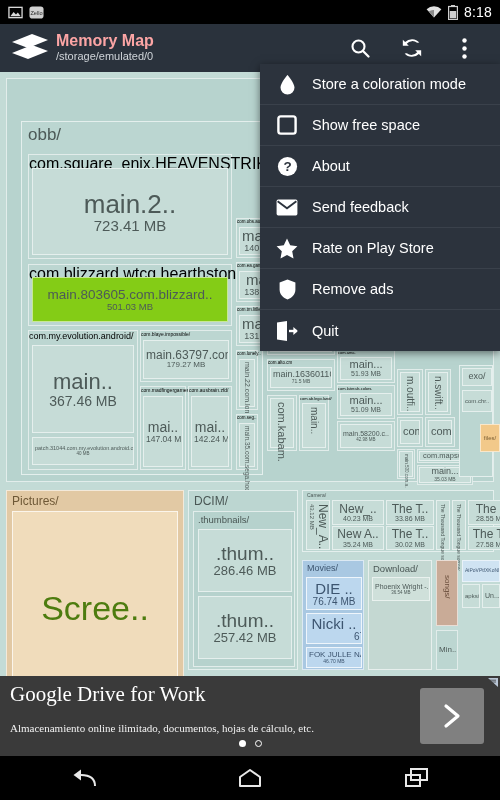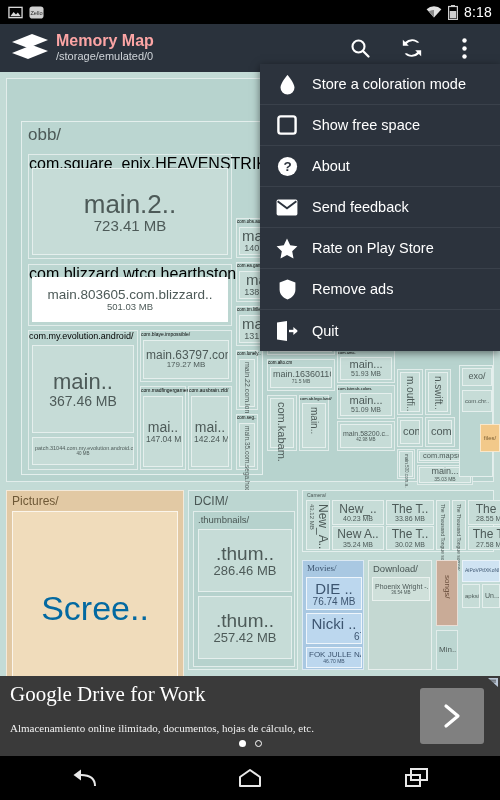--- a/index.html
+++ b/index.html
@@ -164,21 +164,21 @@
         <div class="box" style="left:3px;top:13px;right:3px;bottom:3px;background:#c6dcd7;">
           <div class="lbl">
             <span class="nm" style="font-size:26px;">main.2..</span>
             <span class="sz" style="font-size:15px;">723.41 MB</span>
           </div>
         </div>
       </div>
 
       <div class="box" style="left:6px;top:142px;width:204px;height:62px;">
         <div class="hdr">com.blizzard.wtcg.hearthstone/</div>
-        <div class="box" style="left:3px;top:12px;right:3px;bottom:3px;background:#ffffff;">
+        <div class="box" style="left:3px;top:12px;right:3px;bottom:3px;background:#84cc16;">
           <div class="lbl">
             <span class="nm" style="font-size:13.5px;">main.803605.com.blizzard..</span>
             <span class="sz" style="font-size:9.5px;">501.03 MB</span>
           </div>
         </div>
       </div>
 
       <div class="box" style="left:6px;top:208px;width:110px;height:140px;">
         <div class="hdr" style="font-size:9px;">com.my.evolution.android/</div>
         <div class="box" style="left:3px;top:14px;right:3px;height:88px;background:#c6dcd7;">
@@ -382,21 +382,21 @@
     </div>
   </div>
 
   <div class="box" style="left:480px;top:352px;width:20px;height:28px;background:#f2c98a;">
     <div class="lbl" style="font-size:6px;color:#7a5e33;">files/</div>
   </div>
 
   <div class="grp" style="left:6px;top:418px;width:178px;height:220px;background:#e2c9a4;">
     <div style="position:absolute;left:5px;top:3px;font-size:12px;color:#6e5836;">Pictures/</div>
     <div class="box" style="left:5px;top:20px;right:5px;bottom:5px;background:#f0dcbb;border-color:rgba(255,255,255,.7);">
-      <div class="lbl" style="font-size:34px;color:#0369a1;">Scree..</div>
+      <div class="lbl" style="font-size:34px;color:#4d7c0f;">Scree..</div>
     </div>
   </div>
 
   <div class="grp" style="left:188px;top:418px;width:110px;height:180px;background:#bcd6d1;">
     <div style="position:absolute;left:5px;top:3px;font-size:12px;color:#4a5755;">DCIM/</div>
     <div class="grp" style="left:4px;top:20px;width:102px;height:156px;background:#b6d2cd;">
       <div style="position:absolute;left:4px;top:2px;font-size:9.5px;color:#4a5755;">.thumbnails/</div>
       <div class="box" style="left:4px;top:17px;width:94px;height:63px;background:#c6dcd7;">
         <div class="lbl">
           <span class="nm" style="font-size:19px;">.thum..</span>
@@ -456,21 +456,21 @@
     </div>
     <div class="box" style="left:165px;top:35px;width:46px;height:24px;background:#c6dcd7;">
       <div class="lbl">
         <span class="nm" style="font-size:12px;">The T..</span>
         <span class="sz" style="font-size:7px;">27.58 MB</span>
       </div>
     </div>
   </div>
 
   <div class="grp" style="left:302px;top:488px;width:62px;height:110px;background:#a9c8e2;">
-    <div style="position:absolute;left:4px;top:2px;font-size:9px;color:#3d5570;font-family:Liberation Serif, serif;">Movies/</div>
+    <div style="position:absolute;left:4px;top:2px;font-size:9px;color:#3d5570;">Movies/</div>
     <div class="box" style="left:3px;top:16px;width:56px;height:33px;background:#bcd7ee;border-color:rgba(255,255,255,.75);">
       <div class="lbl">
         <span class="nm" style="font-size:15px;color:#3d5570;">DIE ..</span>
         <span class="sz" style="font-size:10px;color:#3d5570;">76.74 MB</span>
       </div>
     </div>
     <div class="box" style="left:3px;top:52px;width:56px;height:31px;background:#bcd7ee;border-color:rgba(255,255,255,.75);">
       <div class="lbl">
         <span class="nm" style="font-size:15px;color:#3d5570;">Nicki ..</span>
         <span class="sz" style="font-size:10px;color:#3d5570;margin-left:45px;">67.65 MB</span>

